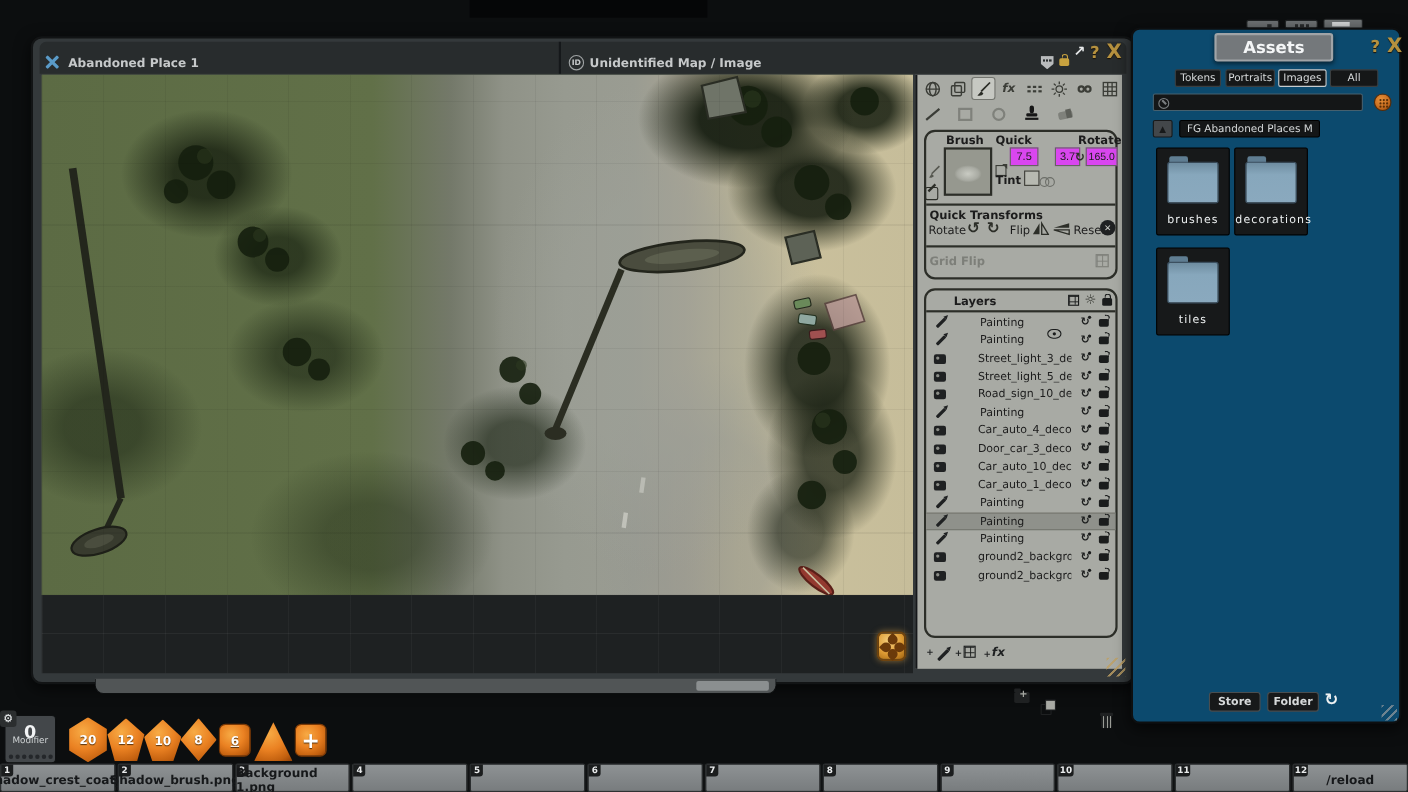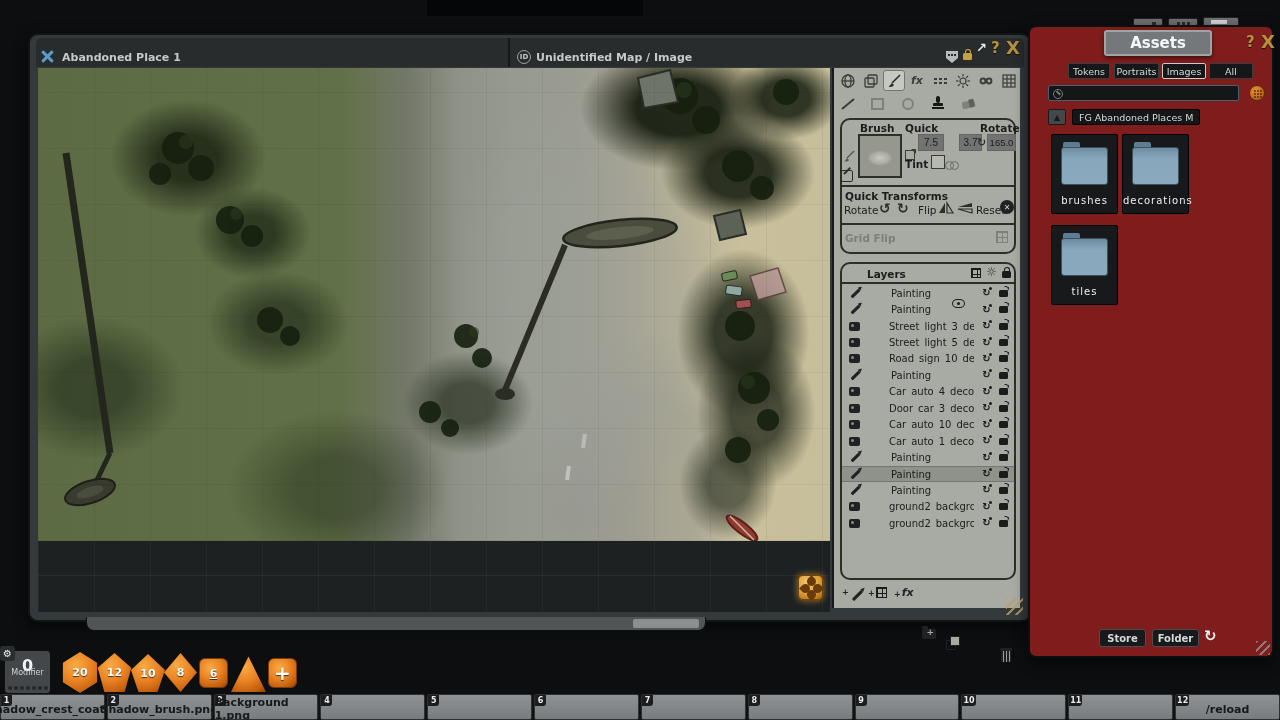--- a/index.html
+++ b/index.html
@@ -75,21 +75,21 @@
 
   
   .draw-panel{left:832px;top:68px;width:188px;height:540px;background:#a8aaa4;border-left:2px solid #15171a;}
   .dp{position:absolute;}
   .tool-cell{width:22px;height:21px;display:flex;align-items:center;justify-content:center;border-radius:3px;}
   .tool-cell.sel{background:#c6c8c2;border:1px solid #73756f;}
   .dkline{background:#2c2e28;}
   .group-box{border:2px solid #2c2e28;border-radius:10px;}
   .lbl{font-size:10.5px;font-weight:bold;color:#1c1c1c;}
   .lbl.dim{color:#7d7f79;}
-  .num-input{background:#737373;border:1px solid #63655f;font-size:10px;color:#1c1c1c;text-align:center;padding:0;height:17px;}
+  .num-input{background:#d946ef;border:1px solid #63655f;font-size:10px;color:#1c1c1c;text-align:center;padding:0;height:17px;}
   .swatch{width:14px;height:14px;background:#b7b9b1;border:1.5px solid #3a3a34;}
   .chain{position:relative;width:13px;height:8px;}
   .chain::before,.chain::after{content:"";position:absolute;top:0;width:7px;height:7px;border:1.5px solid #6b6d67;border-radius:50%;}
   .chain::after{left:5px;}
   .size-ico{position:relative;width:10px;height:10px;border:1.5px solid #3b3d37;}
   .size-ico::after{content:"";position:absolute;right:-2px;top:-2px;width:5px;height:5px;background:#3b3d37;clip-path:polygon(0 0,100% 0,100% 100%);}
   .glyph-dark{color:#2c2e28;font-weight:bold;}
   .reset-x{width:14px;height:14px;border-radius:50%;background:#1f2122;color:#cfd1cb;font-size:8px;font-weight:bold;display:flex;align-items:center;justify-content:center;}
   .mgrid{width:10px;height:10px;border:1px solid #1a1c1c;background-image:linear-gradient(#1a1c1c 1px,transparent 1px),linear-gradient(90deg,#1a1c1c 1px,transparent 1px);background-size:5px 5px;}
   .mgrid.dim{border-color:#7d7f79;background-image:linear-gradient(#7d7f79 1px,transparent 1px),linear-gradient(90deg,#7d7f79 1px,transparent 1px);}
@@ -121,21 +121,21 @@
   .fadd::after{content:"+";position:absolute;left:4.5px;top:-2px;color:#a8aaa4;font-size:9px;font-weight:bold;}
   .copy-i{width:13px;height:13px;position:relative;}
   .copy-i::before,.copy-i::after{content:"";position:absolute;width:8px;height:8px;border:1.5px solid #1f2122;border-radius:1px;}
   .copy-i::before{left:0;top:4px;}
   .copy-i::after{left:4px;top:0;background:#a8aaa4;}
   .trash-i{width:12px;height:14px;position:relative;}
   .trash-i::before{content:"";position:absolute;top:3px;left:1px;right:1px;bottom:0;background:#1f2122;border-radius:0 0 2px 2px;background-image:linear-gradient(90deg,transparent 2px,#9a9c96 2px,#9a9c96 3px,transparent 3px,transparent 5px,#9a9c96 5px,#9a9c96 6px,transparent 6px,transparent 8px,#9a9c96 8px,#9a9c96 9px,transparent 9px);}
   .trash-i::after{content:"";position:absolute;top:0;left:0;right:0;height:2.5px;background:#1f2122;border-radius:1px;}
 
   
-  .assets-window{left:1028px;top:25px;width:246px;height:633px;background:#7f1d1d;border:2px solid #0d0f10;border-radius:8px;box-shadow:0 4px 14px rgba(0,0,0,.6);}
+  .assets-window{left:1028px;top:25px;width:246px;height:633px;background:#0c4a6e;border:2px solid #0d0f10;border-radius:8px;box-shadow:0 4px 14px rgba(0,0,0,.6);}
   .aw{position:absolute;}
   .assets-title{background:#74787b;border:2px solid #a0a4a7;border-radius:3px;color:#f4f6f7;font-size:15px;font-weight:bold;display:flex;align-items:center;justify-content:center;box-shadow:0 2px 4px rgba(0,0,0,.5);}
   .atab{background:#151718;border:1px solid #3a3e40;border-radius:2px;color:#d6d9da;font-size:9.5px;display:flex;align-items:center;justify-content:center;}
   .atab.sel{border:1px solid #c8ccce;}
   .search-f{background:#141617;border:1px solid #46606e;border-radius:2px;}
   .filter-ico{width:10px;height:10px;border:1.5px solid #7a7e80;border-radius:50%;position:relative;}
   .filter-ico::after{content:"";position:absolute;left:2px;top:2px;width:5px;height:1.5px;background:#7a7e80;transform:rotate(45deg);}
   .orange-btn{width:16px;height:16px;border-radius:50%;background:radial-gradient(circle at 38% 32%,#e8913a,#c46a1e 60%,#8a4410);border:1px solid #5a2c06;position:relative;}
   .orange-btn::after{content:"";position:absolute;left:4px;top:4px;width:2px;height:2px;background:#5a2e06;border-radius:50%;
     box-shadow:3px 0 #5a2e06,6px 0 #5a2e06,0 3px #5a2e06,3px 3px #5a2e06,6px 3px #5a2e06,0 6px #5a2e06,3px 6px #5a2e06,6px 6px #5a2e06;}

